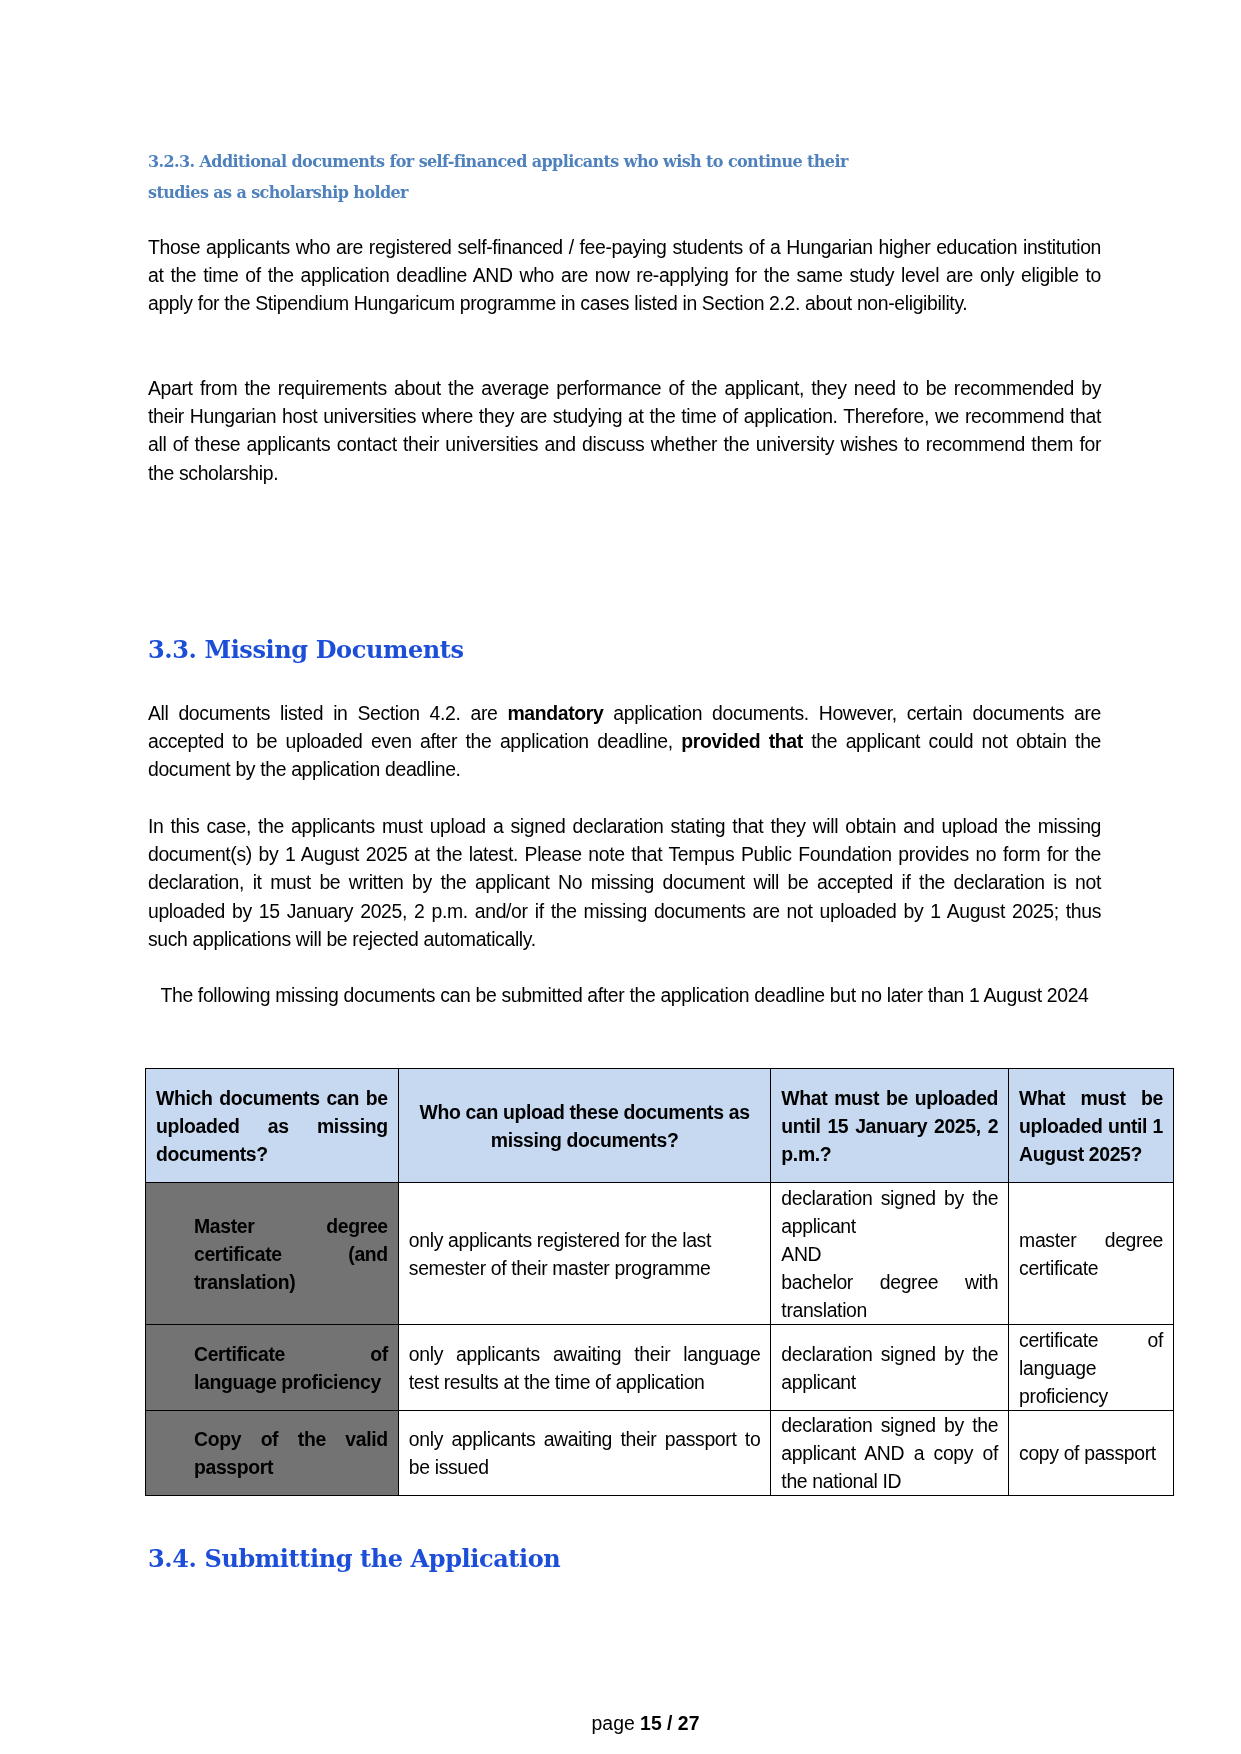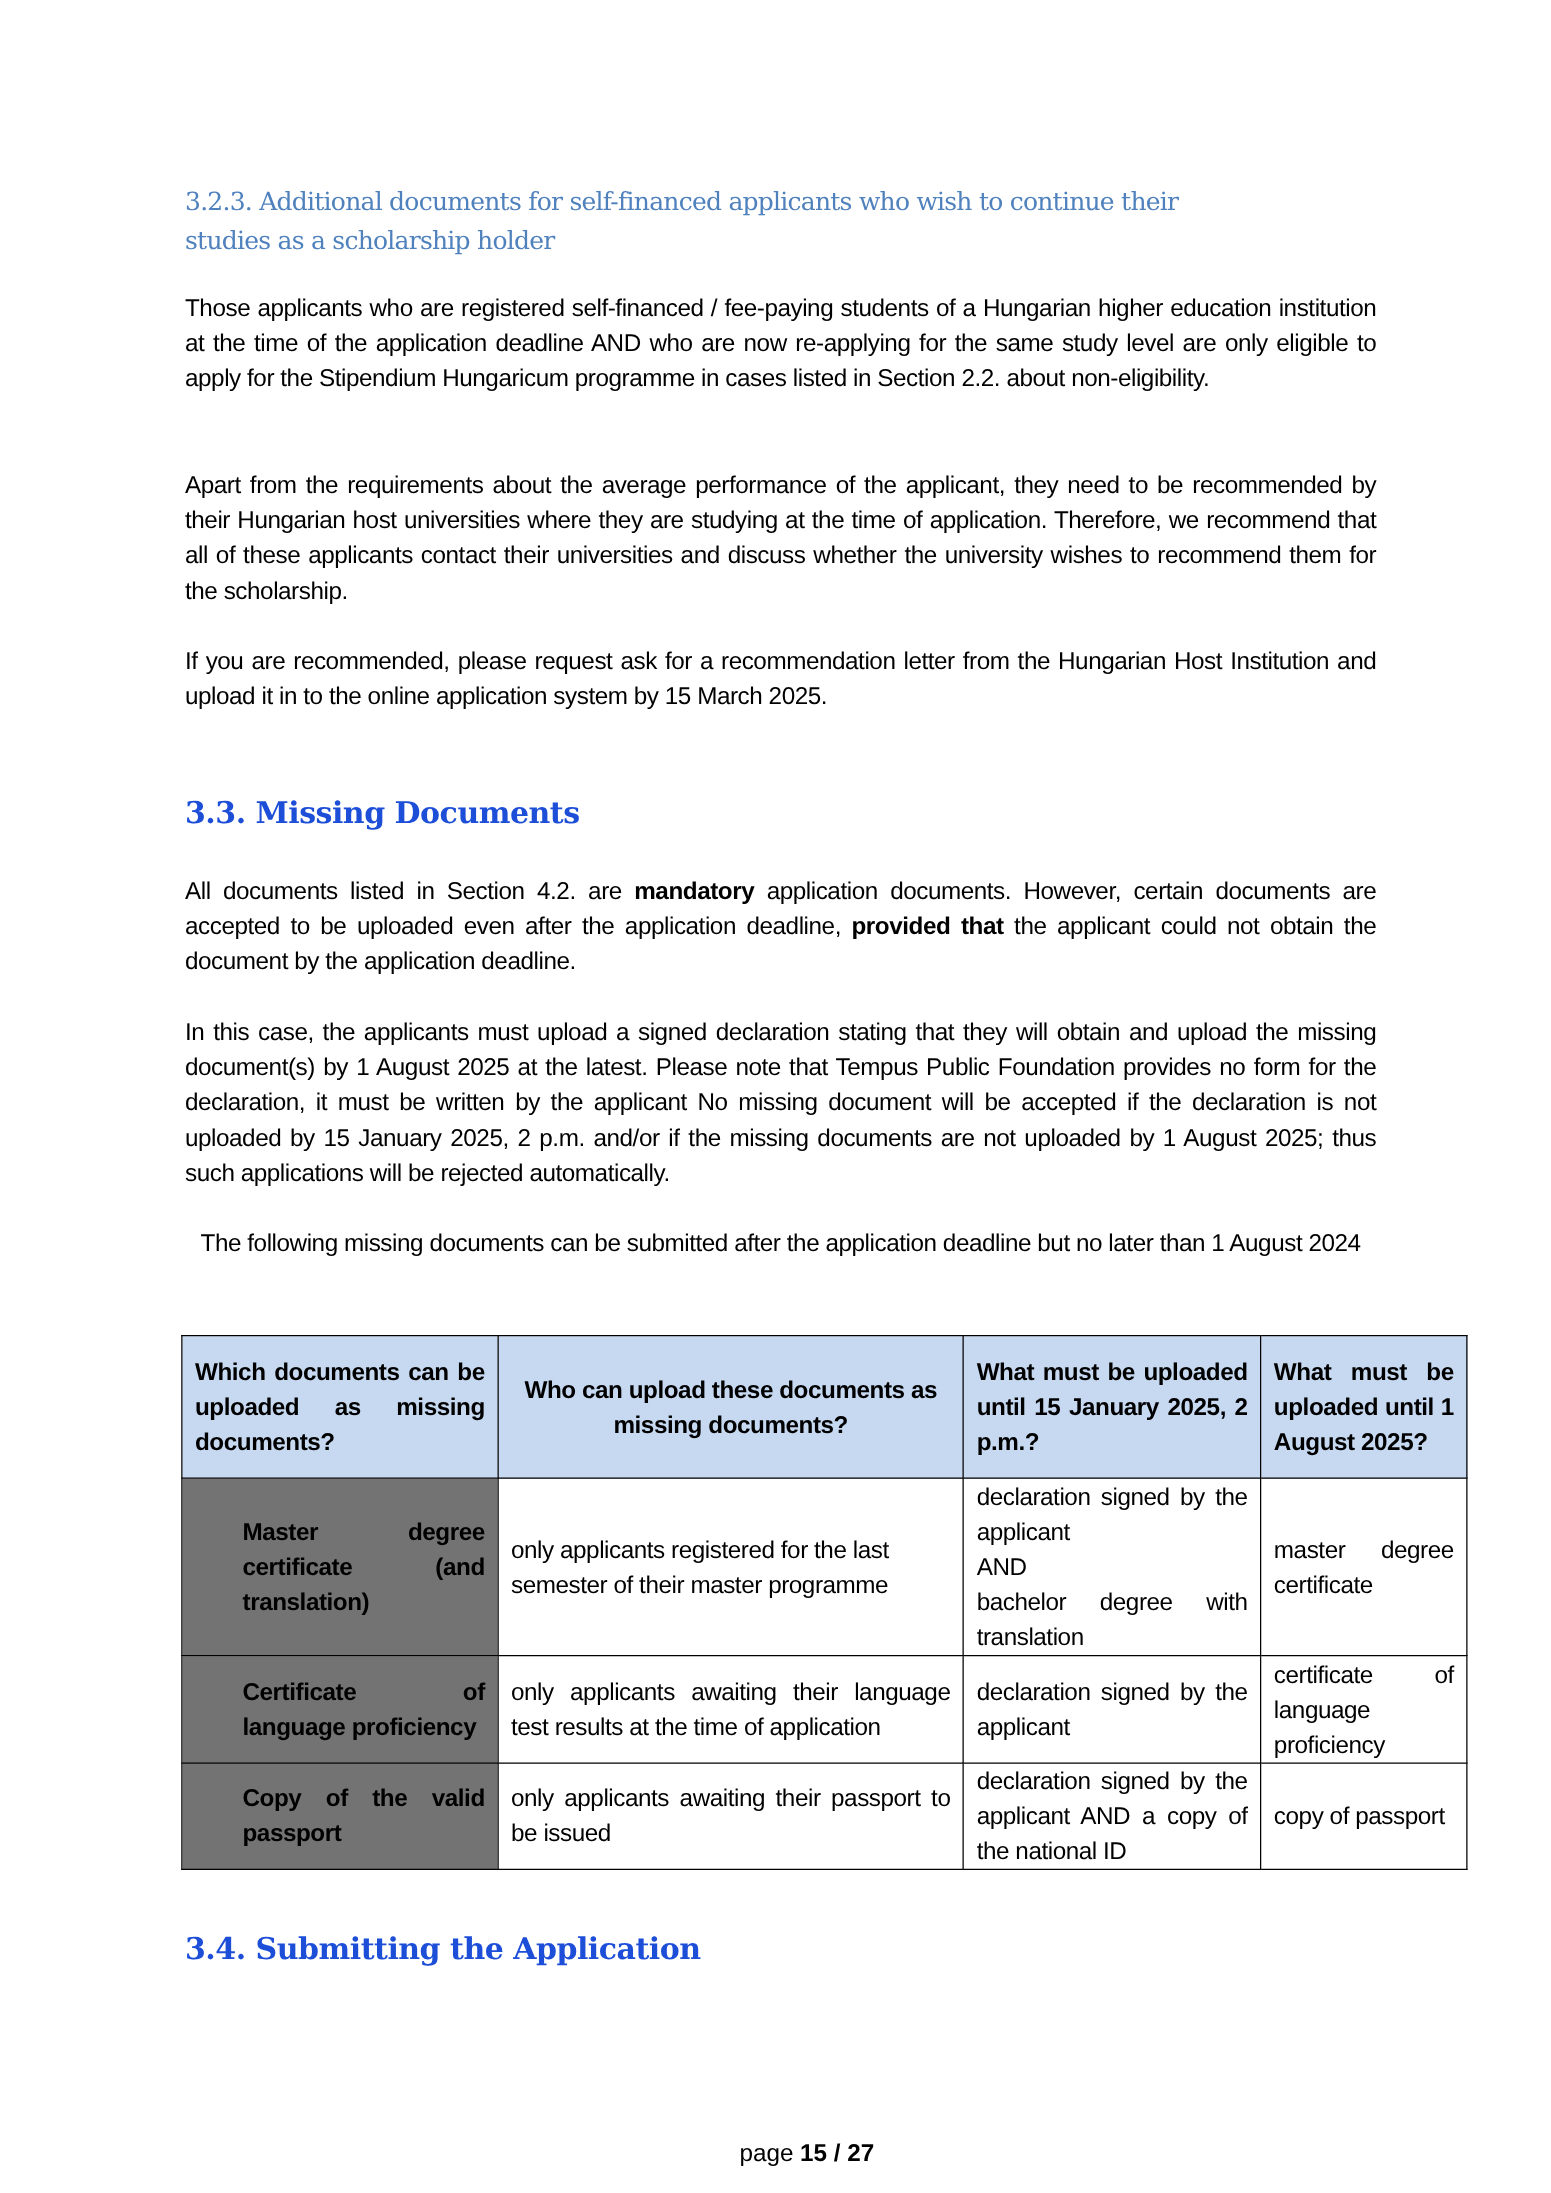--- a/index.html
+++ b/index.html
@@ -1,20 +1,20 @@
 <!DOCTYPE html>
 <html><head>
 <meta charset="utf-8">
 <style>
   html, body { margin: 0; padding: 0; background: #ffffff; }
   body { width: 1241px; height: 1754px; position: relative; overflow: hidden;
          font-family: "Liberation Sans", "DejaVu Sans", sans-serif; color: #000; }
   .page { position: absolute; left: 0; top: 0; width: 1241px; height: 1754px; }
   .h3 { position: absolute; left: 148px; width: 880px; font-family: "DejaVu Serif", "Liberation Serif", serif;
-        font-weight: normal; color: #4f81bd; font-size: 20px; line-height: 31px; letter-spacing: -0.6px; }
+        font-weight: bold; color: #4f81bd; font-size: 16px; line-height: 31px; letter-spacing: -0.6px; }
   .h2 { position: absolute; left: 148px; font-family: "DejaVu Serif", "Liberation Serif", serif;
         font-weight: bold; color: #1d4ed8; font-size: 24px; line-height: 32px; letter-spacing: -0.4px; }
   .para { position: absolute; left: 148px; width: 953px; font-size: 19.4px; line-height: 28.2px;
           text-align: justify; letter-spacing: -0.35px; }
   .para.left { text-align: center; }
   table.md { position: absolute; left: 145px; top: 1068px; width: 1029px; border-collapse: collapse;
              font-size: 19.4px; line-height: 28px; letter-spacing: -0.35px; }
   table.md td { border: 1.5px solid #000; padding: 0 10px; vertical-align: middle; text-align: justify; }
   table.md tr.head td { background: #c6d9f1; font-weight: bold; height: 113px; }
   table.md td.first { background: #737373; font-weight: bold; padding-left: 48px; }
@@ -30,21 +30,20 @@
 
 <div class="page">
 
   <div class="h3" style="top:146px;">
     <span class="ln">3.2.3. Additional documents for self-financed applicants who wish to continue their</span>
     <span class="ln">studies as a scholarship holder</span>
   </div>
 
   <p class="para" style="top:233px; margin:0;">Those applicants who are registered self-financed / fee-paying students of a Hungarian higher education institution at the time of the application deadline AND who are now re-applying for the same study level are only eligible to apply for the Stipendium Hungaricum programme in cases listed in Section 2.2. about non-eligibility.</p>
   <p class="para" style="top:374px; margin:0;">Apart from the requirements about the average performance of the applicant, they need to be recommended by their Hungarian host universities where they are studying at the time of application. Therefore, we recommend that all of these applicants contact their universities and discuss whether the university wishes to recommend them for the scholarship.</p>
-  <p class="para" style="top:515px; margin:0;">If you are recommended, please request ask for a recommendation letter from the Hungarian Host Institution and upload it in to the online application system by 15 March 2025.</p>
 
   <div class="h2" style="top:634px;">3.3. Missing Documents</div>
 
   <p class="para" style="top:699px; margin:0;">
     <span>All documents listed in Section 4.2. are </span><b>mandatory</b><span> application documents. However, certain documents are accepted to be uploaded even after the application deadline, </span><b>provided that</b><span> the applicant could not obtain the document by the application deadline.</span>
   </p>
 
   <p class="para" style="top:812px; margin:0;">In this case, the applicants must upload a signed declaration stating that they will obtain and upload the missing document(s) by 1 August 2025 at the latest. Please note that Tempus Public Foundation provides no form for the declaration, it must be written by the applicant No missing document will be accepted if the declaration is not uploaded by 15 January 2025, 2 p.m. and/or if the missing documents are not uploaded by 1 August 2025; thus such applications will be rejected automatically.</p>
 
   <p class="para left" style="top:981px; margin:0;">The following missing documents can be submitted after the application deadline but no later than 1 August 2024</p>

